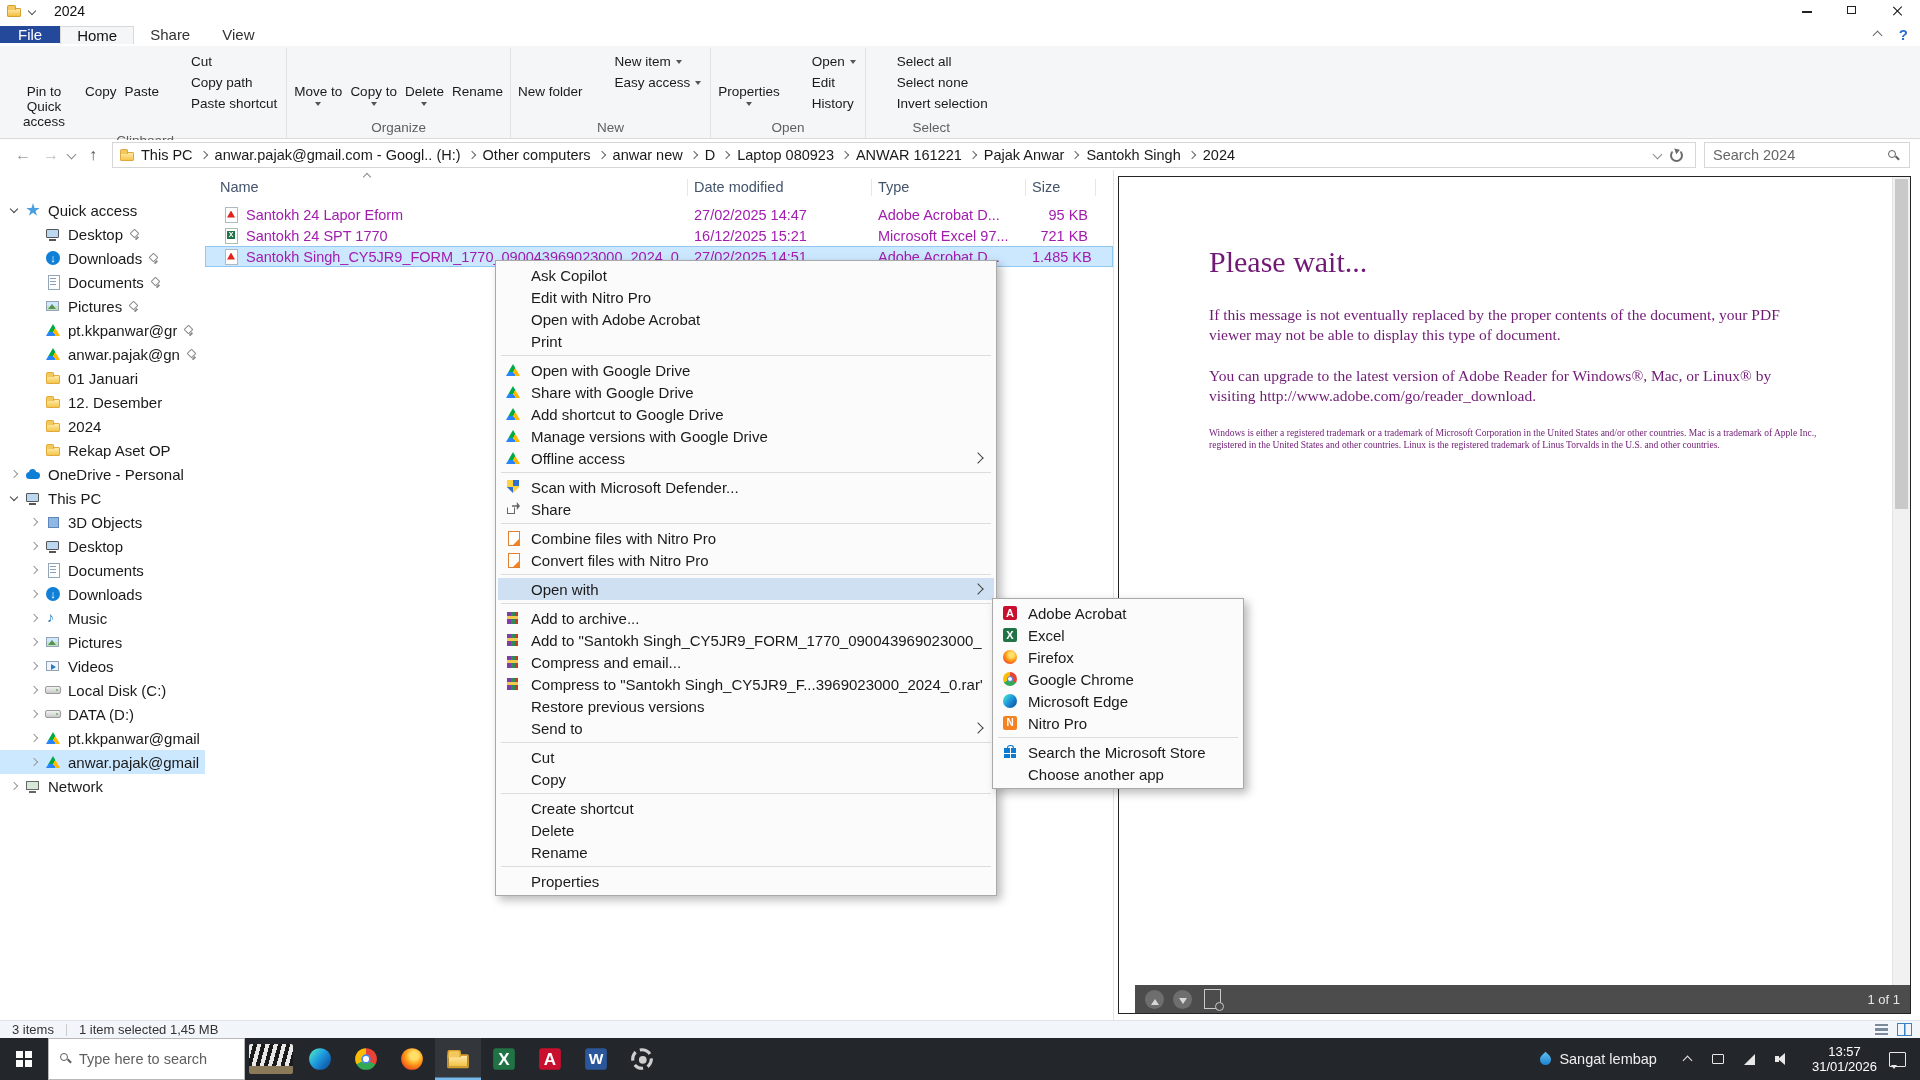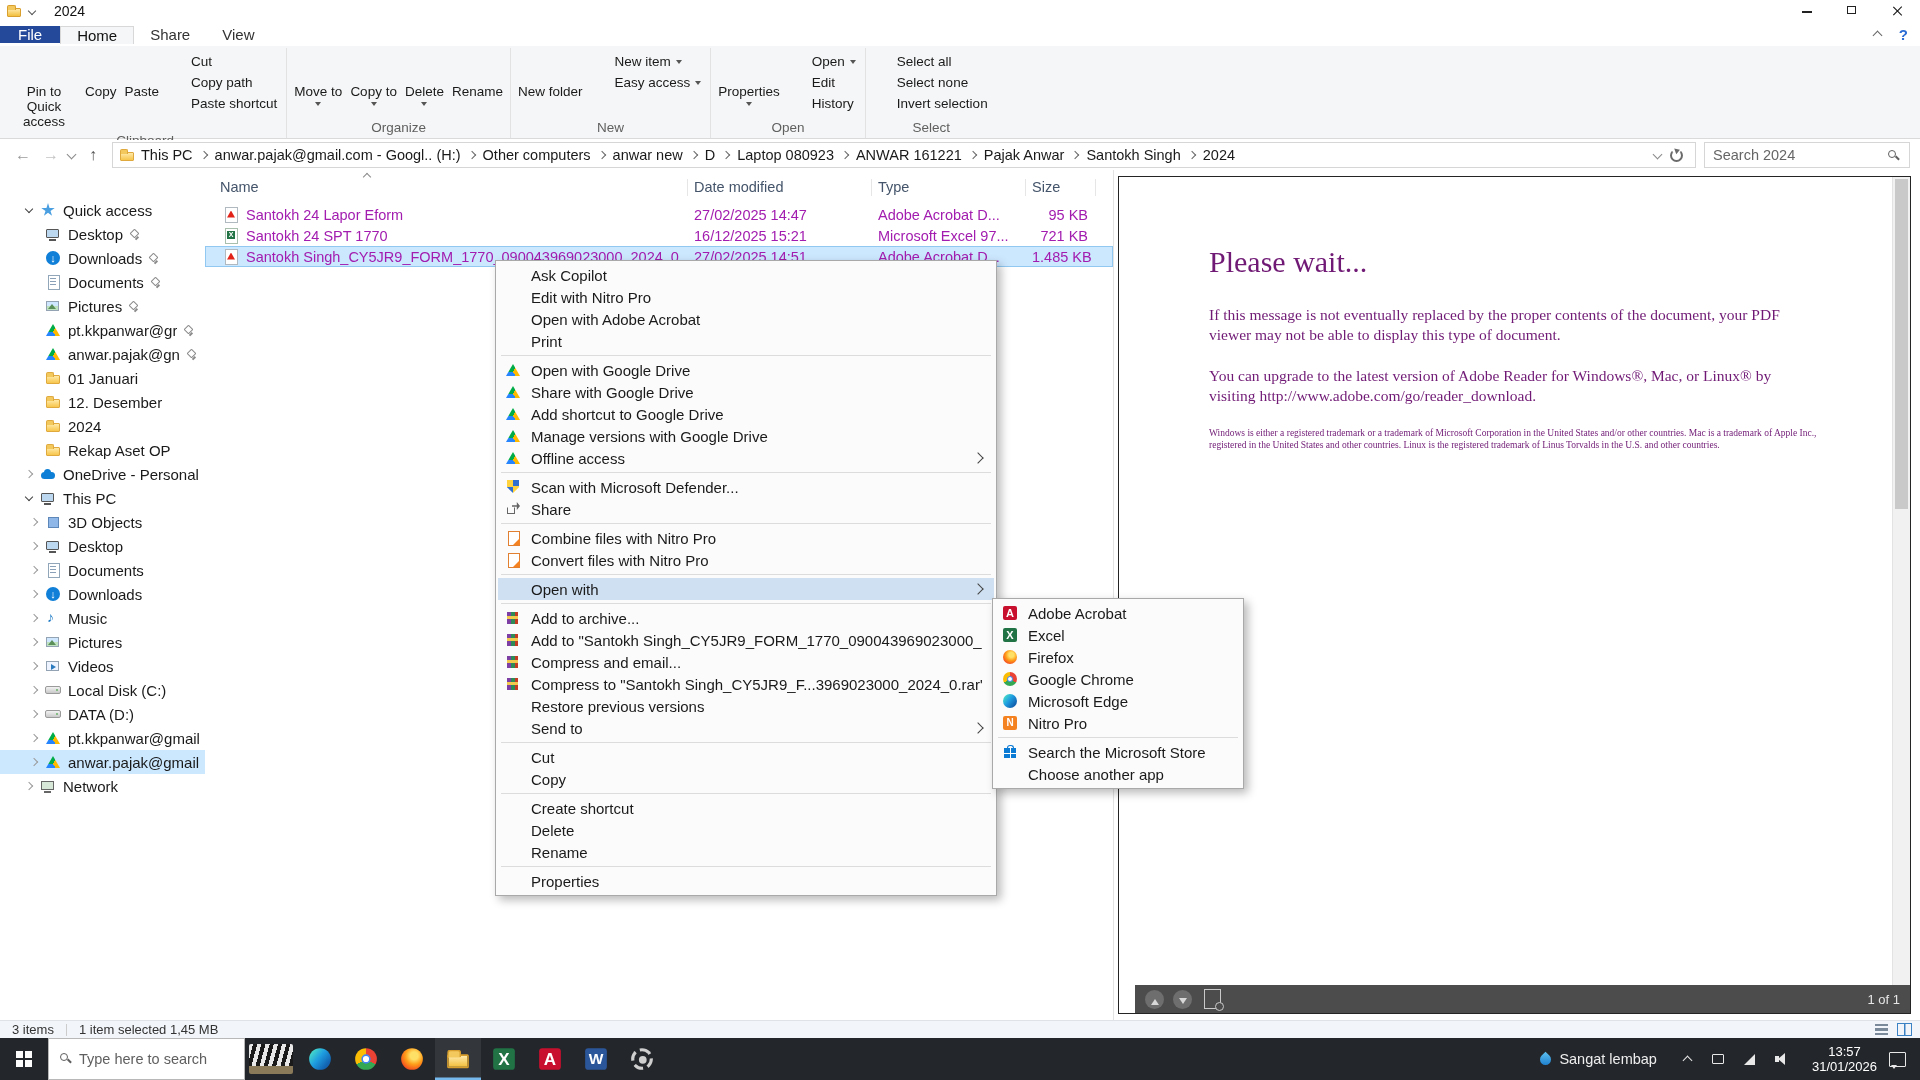--- a/index.html
+++ b/index.html
@@ -112,21 +112,21 @@
   .mag::after{content:"";position:absolute;left:8px;top:8px;width:5px;height:1.6px;background:#5f5f5f;transform:rotate(45deg);}
   .search-box .mag{position:absolute;right:8px;top:6px;}
   
   .main{position:absolute;top:170px;left:0;width:1920px;height:850px;background:#fff;}
   .sidebar{position:absolute;left:0;top:0;bottom:0;width:205px;overflow:hidden;padding-top:28px;box-sizing:border-box;}
   .side-item{height:24px;display:flex;align-items:center;font-size:15px;color:#1a1a1a;}
   .side-item .exp{width:10px;height:10px;margin-right:5px;position:relative;flex:none;}
   .side-item.open .exp::before{content:"";position:absolute;left:1px;top:1px;width:5px;height:5px;border-right:1.6px solid #404040;border-bottom:1.6px solid #404040;transform:rotate(45deg);}
   .side-item.closed .exp::before{content:"";position:absolute;left:1px;top:2px;width:5px;height:5px;border-top:1.6px solid #9a9a9a;border-right:1.6px solid #9a9a9a;transform:rotate(45deg);}
   .side-item .ic{margin-right:7px;}
-  .side-item.d0{padding-left:25px;}
+  .side-item.d0{padding-left:10px;}
   .side-item.d1{padding-left:30px;}
   .side-item.gap{margin-top:0;}
   .side-item.selected{background:#cce8ff;}
   .side-label{white-space:nowrap;overflow:hidden;}
   .pin{width:11px;height:11px;margin-left:7px;position:relative;flex:none;}
   .pin::before{content:"";position:absolute;left:1px;top:1px;width:5px;height:5px;border:1.5px solid #8a8a8a;border-radius:1px;transform:rotate(45deg);}
   .pin::after{content:"";position:absolute;left:6px;top:7px;width:1.5px;height:4px;background:#8a8a8a;transform:rotate(45deg);}
   
   .filearea{position:absolute;left:205px;top:0;width:908px;bottom:0;overflow:hidden;}
   .fheader{display:grid;grid-template-columns:483px 184px 154px 70px;margin-top:7px;height:21px;align-items:center;color:#44546a;font-size:14.5px;position:relative;}

